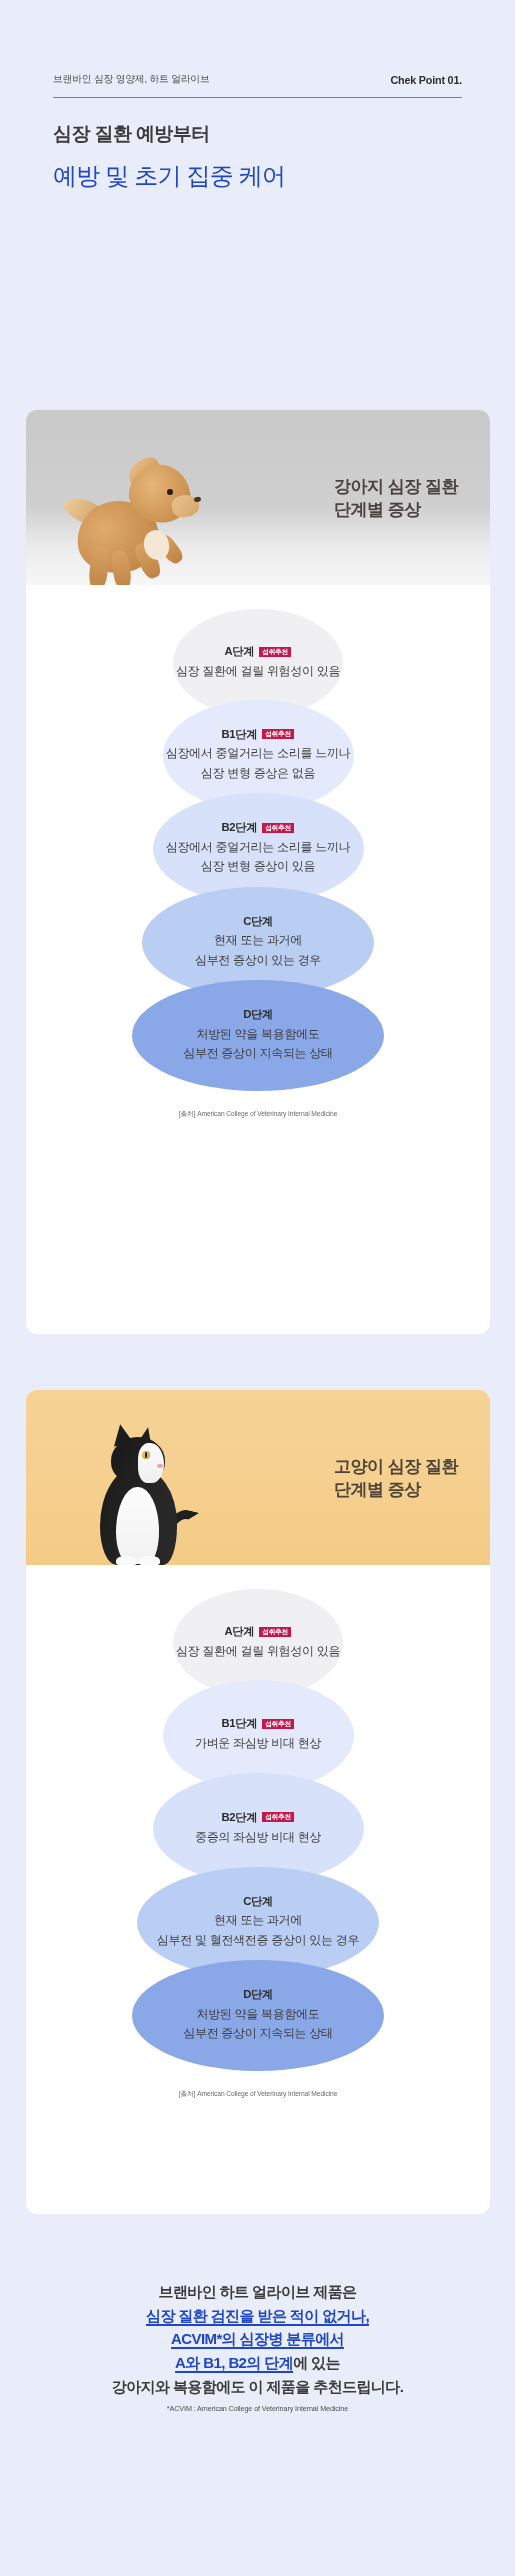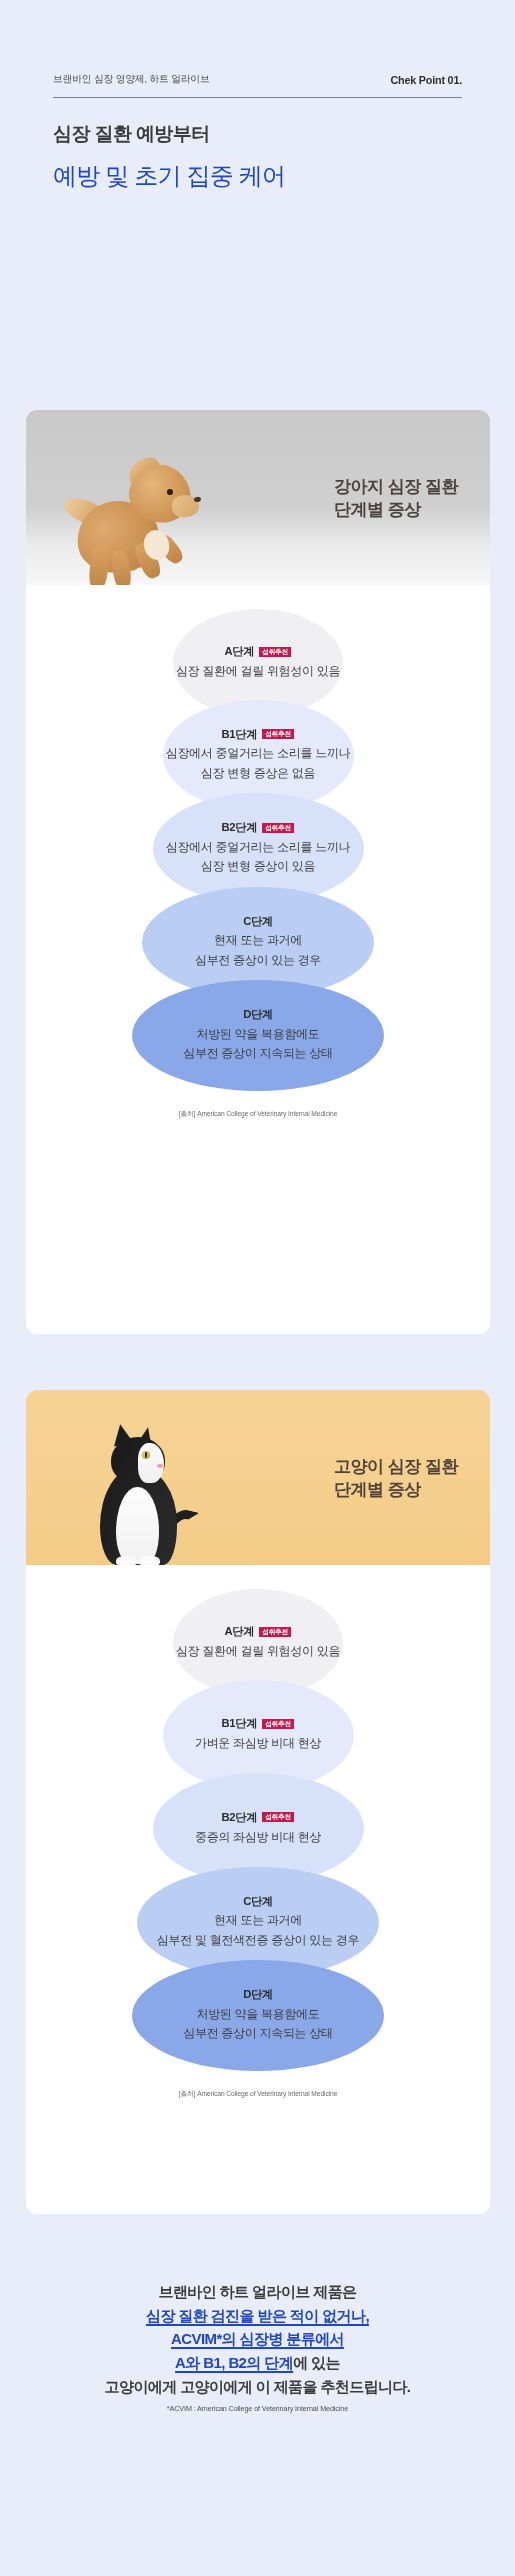--- a/index.html
+++ b/index.html
@@ -482,16 +482,16 @@
   <div class="conc-line">브랜바인 하트 얼라이브 제품은</div>
   <div class="conc-line">
     <span class="hl">심장 질환 검진을 받은 적이 없거나,</span>
   </div>
   <div class="conc-line">
     <span class="hl">ACVIM*의 심장병 분류에서</span>
   </div>
   <div class="conc-line">
     <span class="hl">A와 B1, B2의 단계</span><span>에 있는</span>
   </div>
-  <div class="conc-line">고양이에게 고양이에게 이 제품을 추천드립니다.</div>
+  <div class="conc-line">강아지와 복용함에도 이 제품을 추천드립니다.</div>
   <div class="conc-foot">*ACVIM : American College of Veterinary Internal Medicine</div>
 </div>
 
 
 </body></html>

